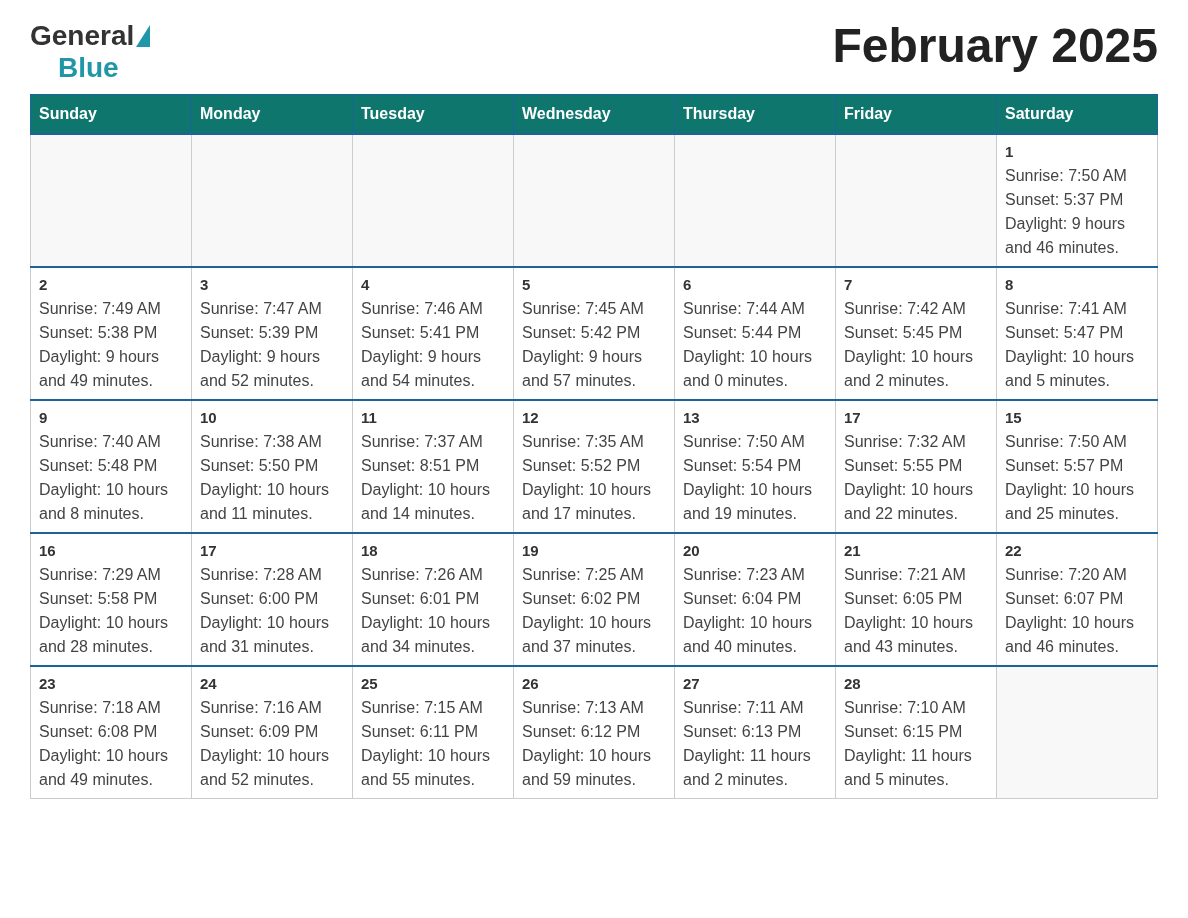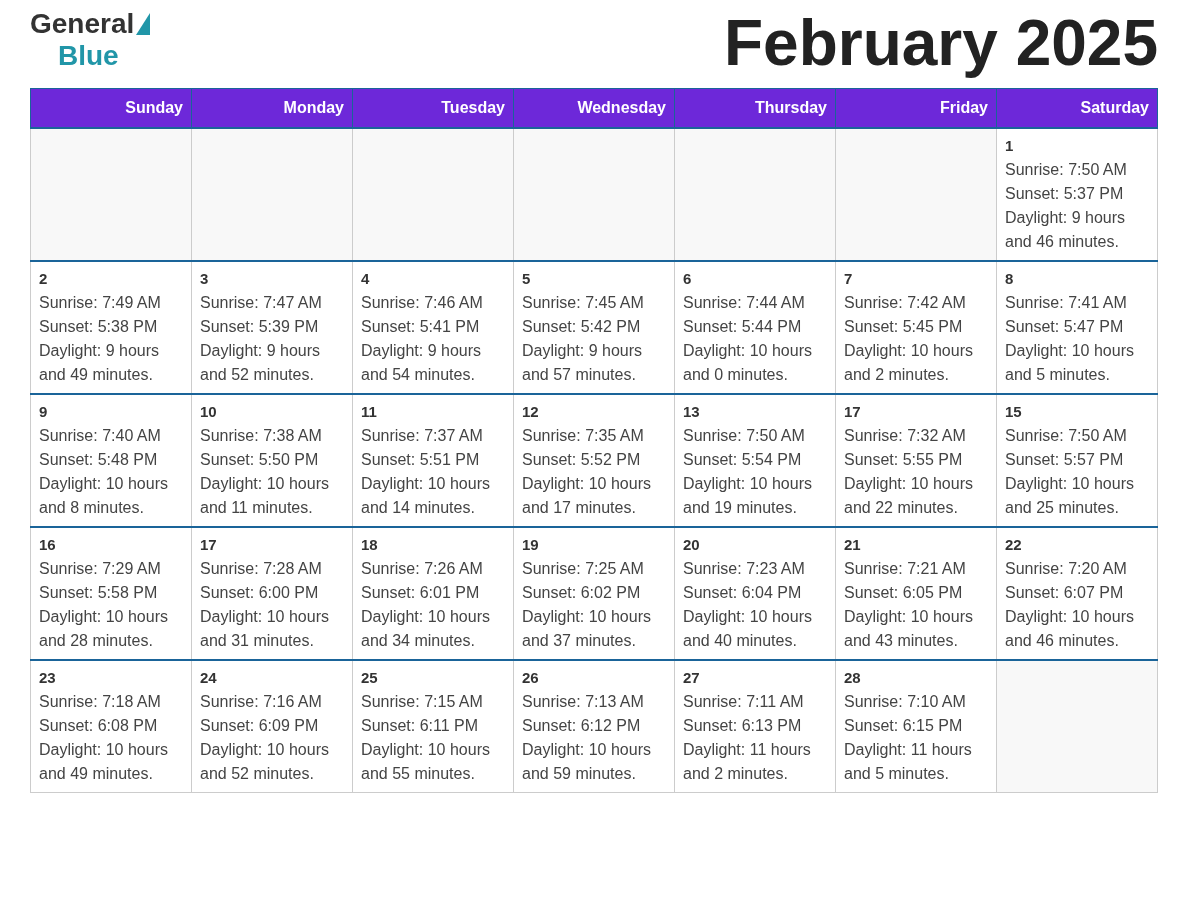--- a/index.html
+++ b/index.html
@@ -4,21 +4,21 @@
   <style>
     * { box-sizing: border-box; margin: 0; padding: 0; }
     body {
       font-family: Arial, Helvetica, sans-serif;
       background: #fff;
       color: #333;
       width: 1188px;
       min-height: 918px;
     }
     .page {
-      padding: 8px 30px 20px 30px;
+      padding: 20px 30px 20px 30px;
     }
     .header {
       display: flex;
       justify-content: space-between;
       align-items: flex-start;
       margin-bottom: 10px;
     }
     .logo {
       display: flex;
       flex-direction: column;
@@ -45,43 +45,43 @@
     .logo-blue {
       color: #2196a8;
       font-size: 28px;
       font-weight: bold;
       margin-left: 14px;
     }
     .title-section {
       text-align: right;
     }
     .main-title {
-      font-size: 64px;
+      font-size: 48px;
       font-weight: bold;
       color: #222;
       line-height: 1.1;
     }
     .subtitle {
       font-size: 20px;
       color: #555;
       margin-top: 4px;
     }
     
     .calendar {
       width: 100%;
       border-collapse: collapse;
       margin-top: 10px;
     }
     .calendar thead tr th {
-      background-color: #6d28d9;
+      background-color: #0f766e;
       color: #fff;
       font-size: 16px;
       font-weight: bold;
       padding: 10px 8px;
-      text-align: right;
+      text-align: left;
       border: 1px solid #1a6499;
     }
     .calendar tbody tr td {
       vertical-align: top;
       border: 1px solid #ccc;
       padding: 6px 8px;
       width: calc(100% / 7);
       min-height: 110px;
       height: 118px;
       background: #fff;
@@ -213,21 +213,21 @@
           </td>
           <td>
             <span class="day-number">10</span>
             <div class="day-info" style="white-space: pre-line;">Sunrise: 7:38 AM
 Sunset: 5:50 PM
 Daylight: 10 hours and 11 minutes.</div>
           </td>
           <td>
             <span class="day-number">11</span>
             <div class="day-info" style="white-space: pre-line;">Sunrise: 7:37 AM
-Sunset: 5:51 PM
+Sunset: 8:51 PM
 Daylight: 10 hours and 14 minutes.</div>
           </td>
           <td>
             <span class="day-number">12</span>
             <div class="day-info" style="white-space: pre-line;">Sunrise: 7:35 AM
 Sunset: 5:52 PM
 Daylight: 10 hours and 17 minutes.</div>
           </td>
           <td>
             <span class="day-number">13</span>

